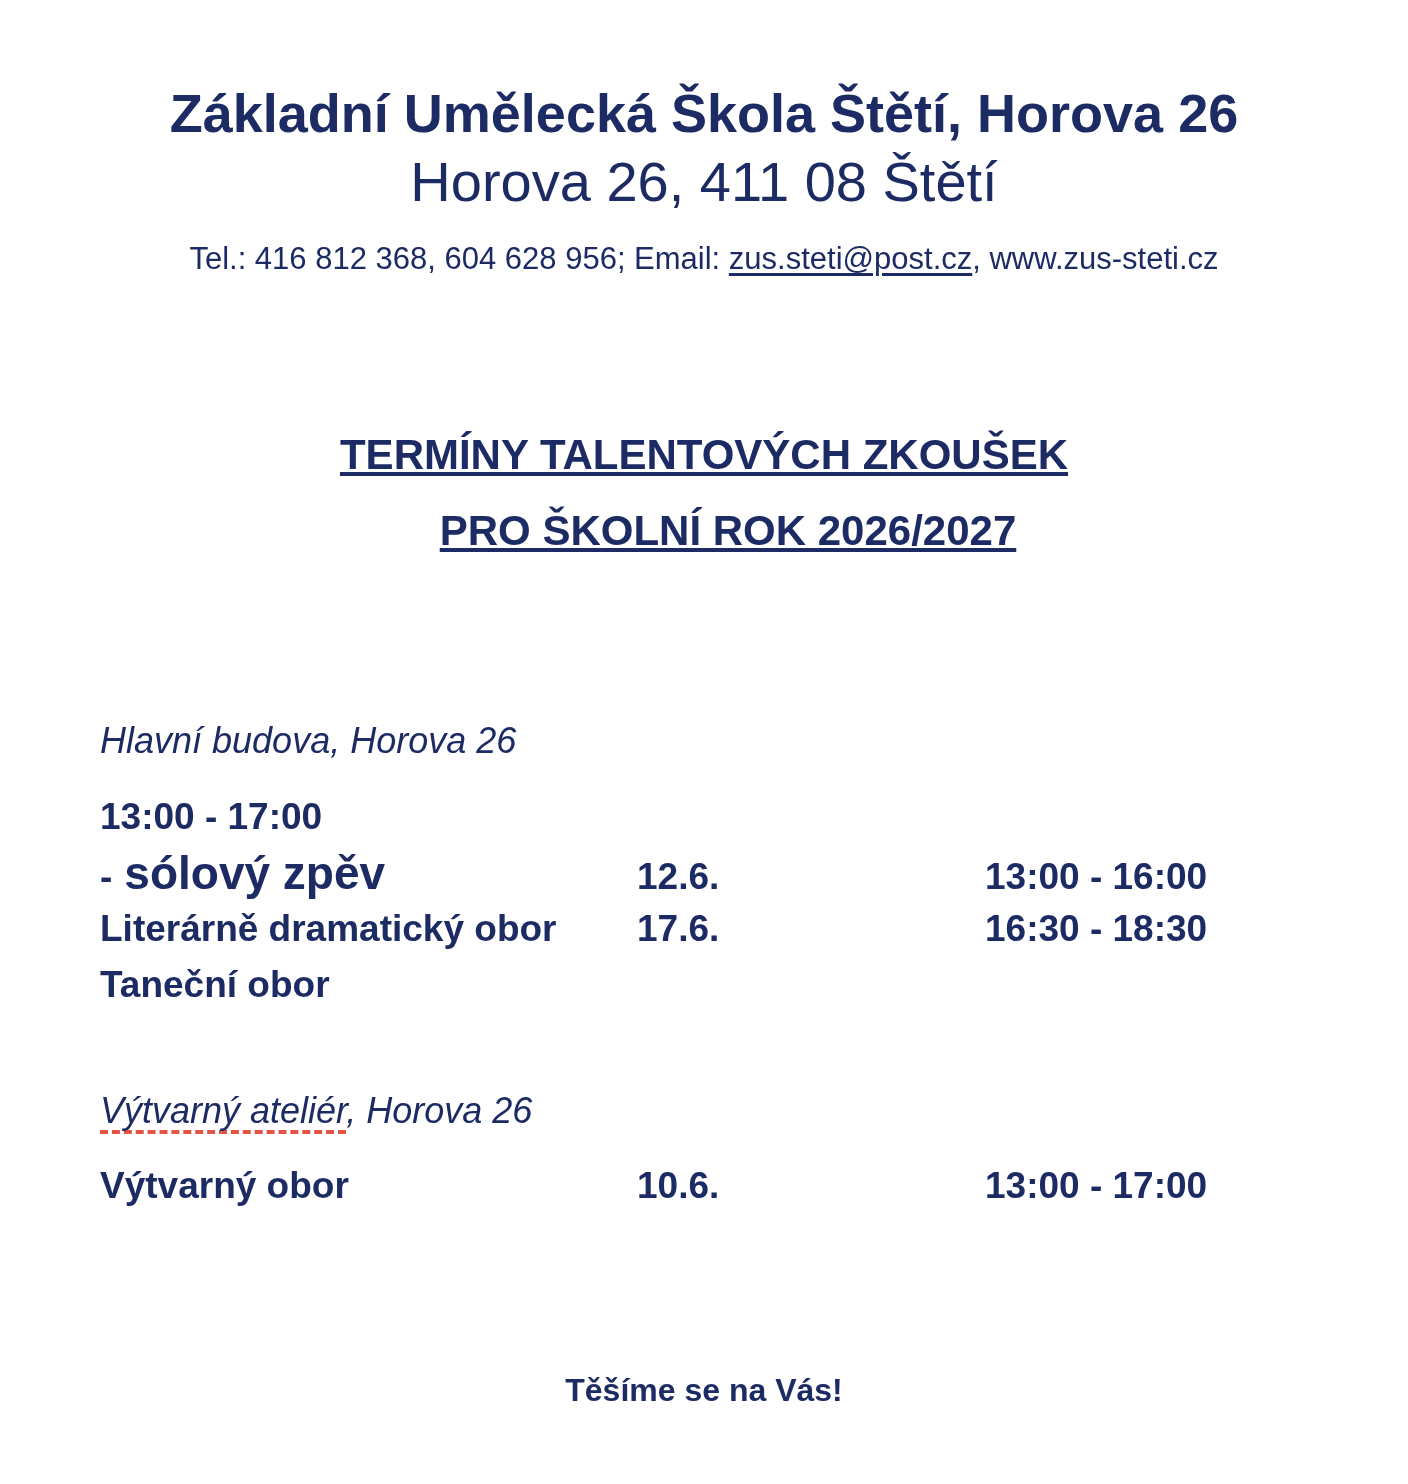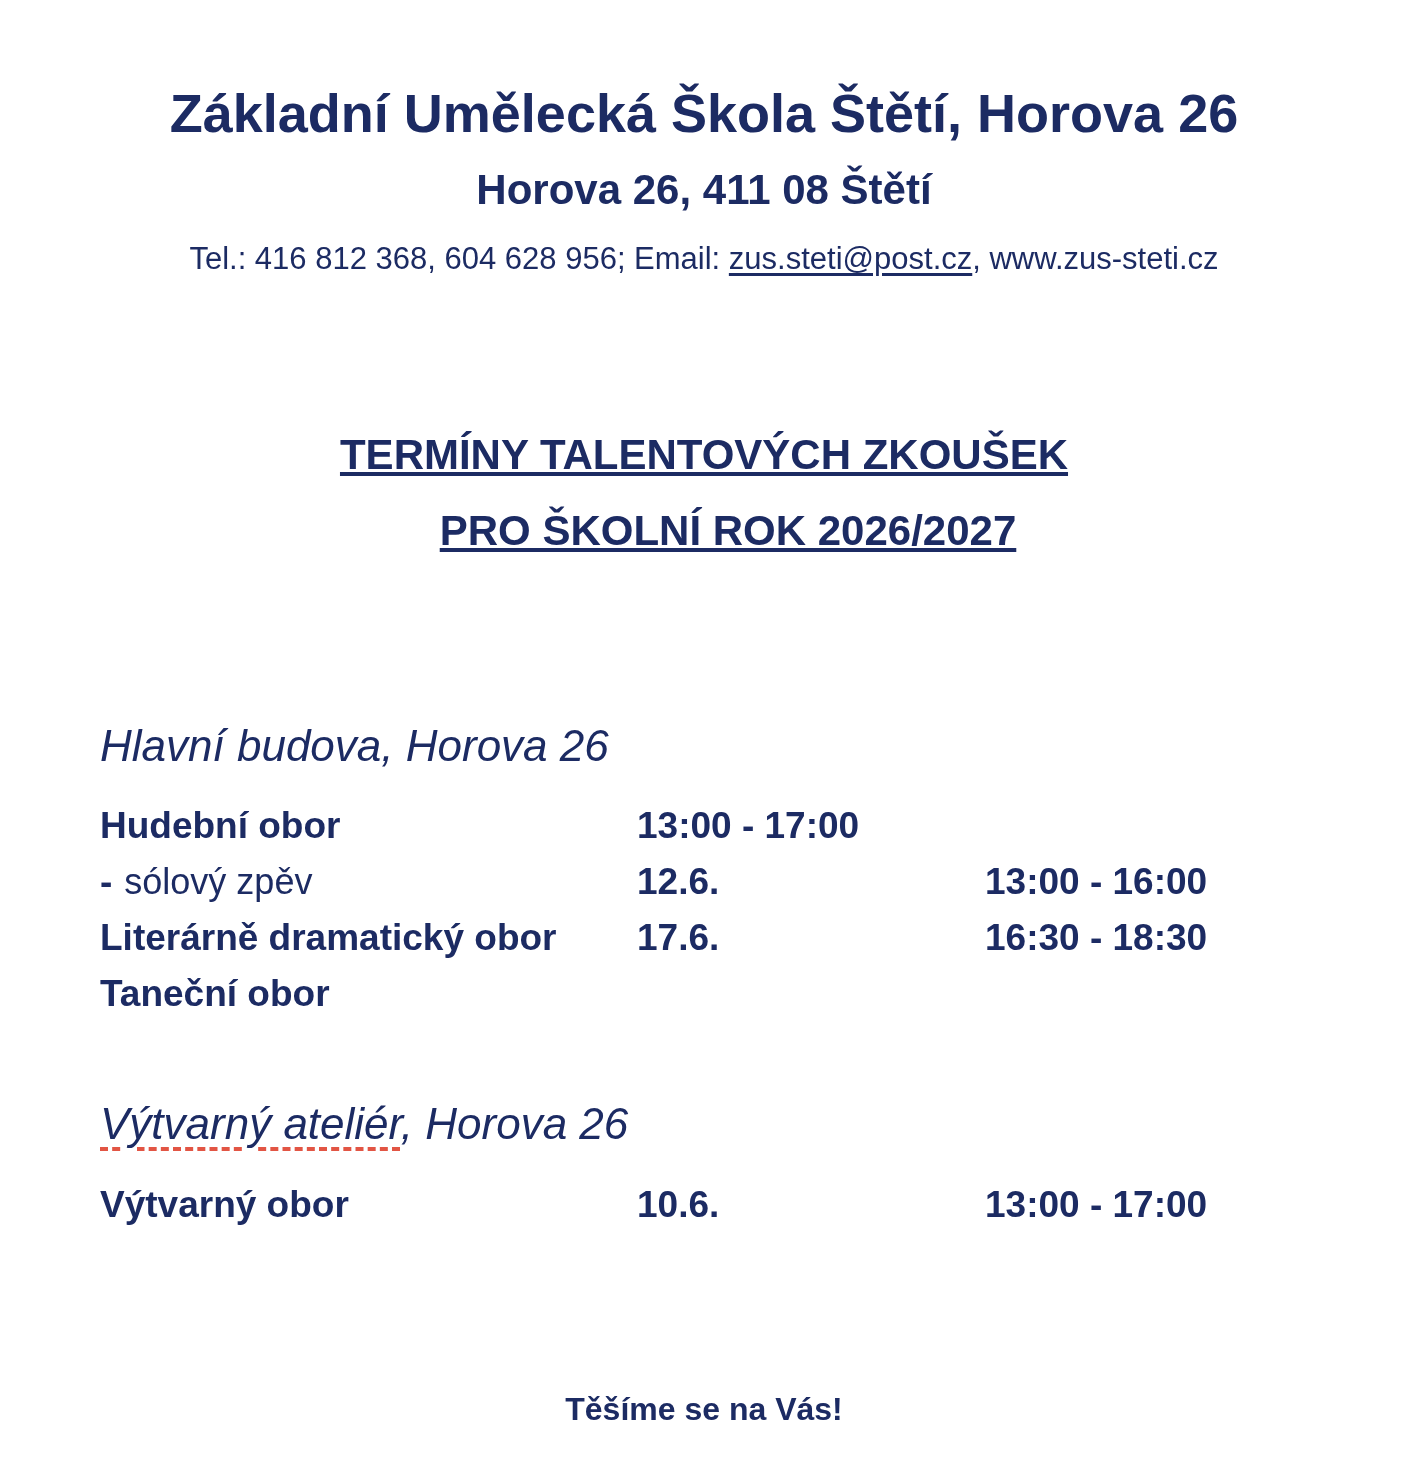--- a/index.html
+++ b/index.html
@@ -22,23 +22,23 @@
   }
 
   
   .header { padding-top: 82px; text-align: center; }
   .school-name {
     font-size: 54px;
     font-weight: bold;
     line-height: 1.15;
   }
   .school-address {
-    margin-top: 21px;
-    font-size: 42px;
-    font-weight: bold;
+    margin-top: 4px;
+    font-size: 56px;
+    font-weight: normal;
     line-height: 1.2;
   }
   .contact-line {
     margin-top: 24px;
     font-size: 31px;
     line-height: 1.3;
   }
   .email-link {
     color: inherit;
     text-decoration: underline;
@@ -51,39 +51,39 @@
     font-size: 42px;
     font-weight: bold;
     line-height: 1.2;
   }
   .doc-title-line + .doc-title-line { margin-top: 26px; padding-left: 48px; }
 
   
   .schedule { margin: 0 100px; }
   .section-location {
     margin-top: 163px;
-    font-size: 44px;
+    font-size: 36px;
     font-style: italic;
     line-height: 1.2;
   }
   .section-location.second { margin-top: 76px; }
   .rows { margin-top: 26px; }
   .row {
     display: grid;
     grid-template-columns: 537px 348px 1fr;
     align-items: baseline;
     height: 56px;
     font-size: 37px;
     font-weight: bold;
     line-height: 56px;
     white-space: nowrap;
   }
   .row .cell-name, .row .cell-date, .row .cell-time { font-weight: bold; }
   .name-dash { font-weight: bold; margin-right: 12px; }
-  .name-regular { font-weight: normal; font-size: 36px; }
+  .name-regular { font-weight: bold; font-size: 46px; }
   .date-note-cell { grid-column: 2 / 4; }
   .row-note {
     font-size: 27px;
     font-weight: bold;
     margin-left: 24px;
   }
   .squiggle {
     text-decoration: underline;
     text-decoration-style: dashed;
     text-decoration-color: var(--red);
@@ -120,21 +120,20 @@
     <div class="doc-title-line">PRO ŠKOLNÍ ROK 2026/2027</div>
   </div>
 
   <div class="schedule">
 
     <div class="section-location">Hlavní budova, Horova 26</div>
 
     <div class="rows">
 
       <div class="row">
-        <span class="cell-name">Hudební obor</span>
         <span class="cell-time">13:00 - 17:00</span>
       </div>
 
       <div class="row">
         <span class="cell-name">
           <span class="name-dash">-</span><span class="name-regular">sólový zpěv</span>
         </span>
         <span class="cell-date">12.6.</span>
         <span class="cell-time">13:00 - 16:00</span>
       </div>

